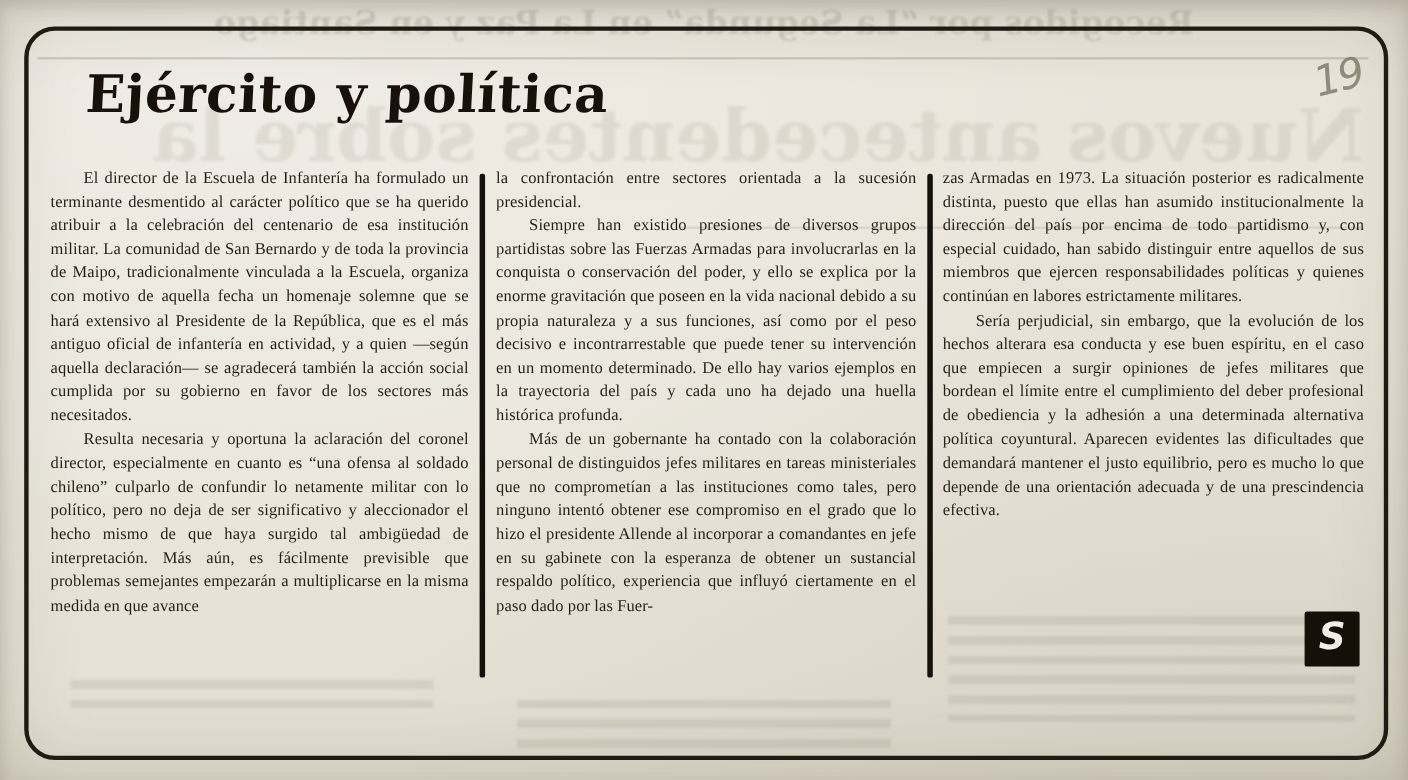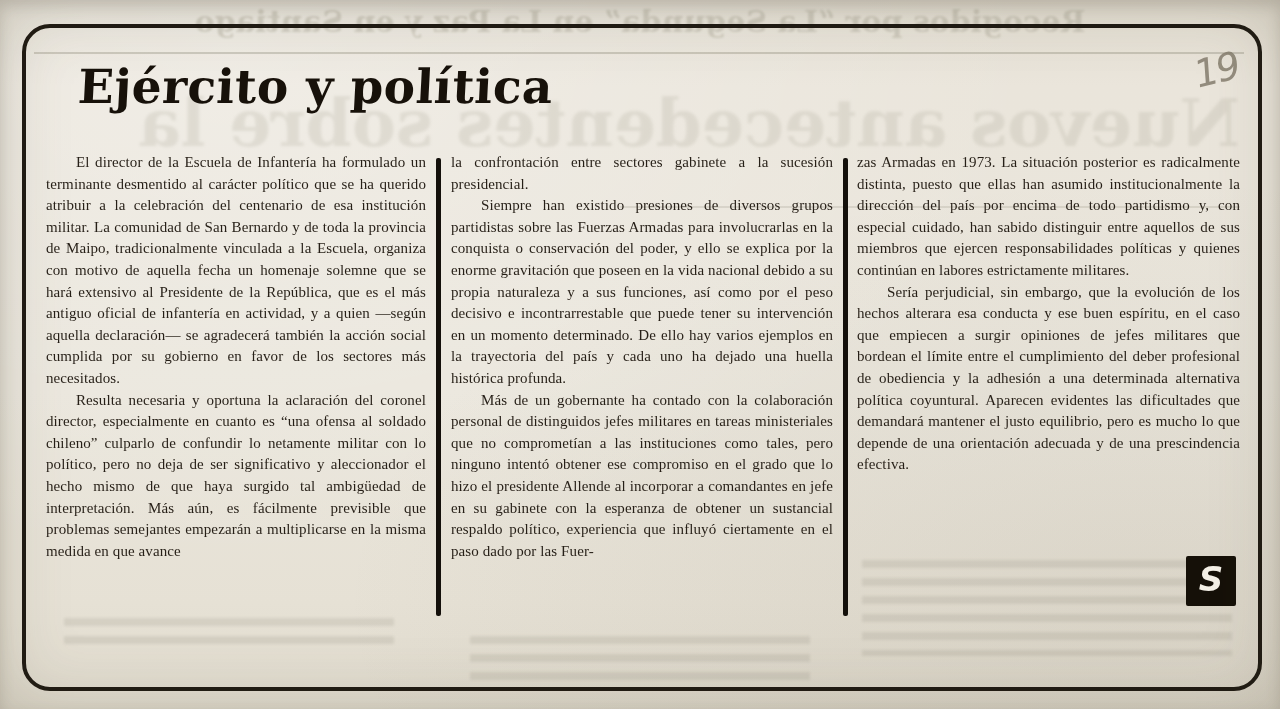--- a/index.html
+++ b/index.html
@@ -95,21 +95,21 @@
 
 <div class="columns">
   <div class="col">
       <p class="para indent">El director de la Escuela de Infantería ha formulado un terminante desmentido al carácter político que se ha querido atribuir a la celebración del centenario de esa institución militar. La comunidad de San Bernardo y de toda la provincia de Maipo, tradicionalmente vinculada a la Escuela, organiza con motivo de aquella fecha un homenaje solemne que se hará extensivo al Presidente de la República, que es el más antiguo oficial de infantería en actividad, y a quien —según aquella declaración— se agradecerá también la acción social cumplida por su gobierno en favor de los sectores más necesitados.</p>
       <p class="para indent">Resulta necesaria y oportuna la aclaración del coronel director, especialmente en cuanto es “una ofensa al soldado chileno” culparlo de confundir lo netamente militar con lo político, pero no deja de ser significativo y aleccionador el hecho mismo de que haya surgido tal ambigüedad de interpretación. Más aún, es fácilmente previsible que problemas semejantes empezarán a multiplicarse en la misma medida en que avance</p>
     </div>
   <div class="divider-cell">
     <div class="divider"></div>
   </div>
   <div class="col">
-      <p class="para">la confrontación entre sectores gabinete a la sucesión presidencial.</p>
+      <p class="para">la confrontación entre sectores orientada a la sucesión presidencial.</p>
       <p class="para indent">Siempre han existido presiones de diversos grupos partidistas sobre las Fuerzas Armadas para involucrarlas en la conquista o conservación del poder, y ello se explica por la enorme gravitación que poseen en la vida nacional debido a su propia naturaleza y a sus funciones, así como por el peso decisivo e incontrarrestable que puede tener su intervención en un momento determinado. De ello hay varios ejemplos en la trayectoria del país y cada uno ha dejado una huella histórica profunda.</p>
       <p class="para indent">Más de un gobernante ha contado con la colaboración personal de distinguidos jefes militares en tareas ministeriales que no comprometían a las instituciones como tales, pero ninguno intentó obtener ese compromiso en el grado que lo hizo el presidente Allende al incorporar a comandantes en jefe en su gabinete con la esperanza de obtener un sustancial respaldo político, experiencia que influyó ciertamente en el paso dado por las Fuer-</p>
     </div>
   <div class="divider-cell">
     <div class="divider"></div>
   </div>
   <div class="col">
       <p class="para">zas Armadas en 1973. La situación posterior es radicalmente distinta, puesto que ellas han asumido institucionalmente la dirección del país por encima de todo partidismo y, con especial cuidado, han sabido distinguir entre aquellos de sus miembros que ejercen responsabilidades políticas y quienes continúan en labores estrictamente militares.</p>
       <p class="para indent">Sería perjudicial, sin embargo, que la evolución de los hechos alterara esa conducta y ese buen espíritu, en el caso que empiecen a surgir opiniones de jefes militares que bordean el límite entre el cumplimiento del deber profesional de obediencia y la adhesión a una determinada alternativa política coyuntural. Aparecen evidentes las dificultades que demandará mantener el justo equilibrio, pero es mucho lo que depende de una orientación adecuada y de una prescindencia efectiva.</p>
     </div>

